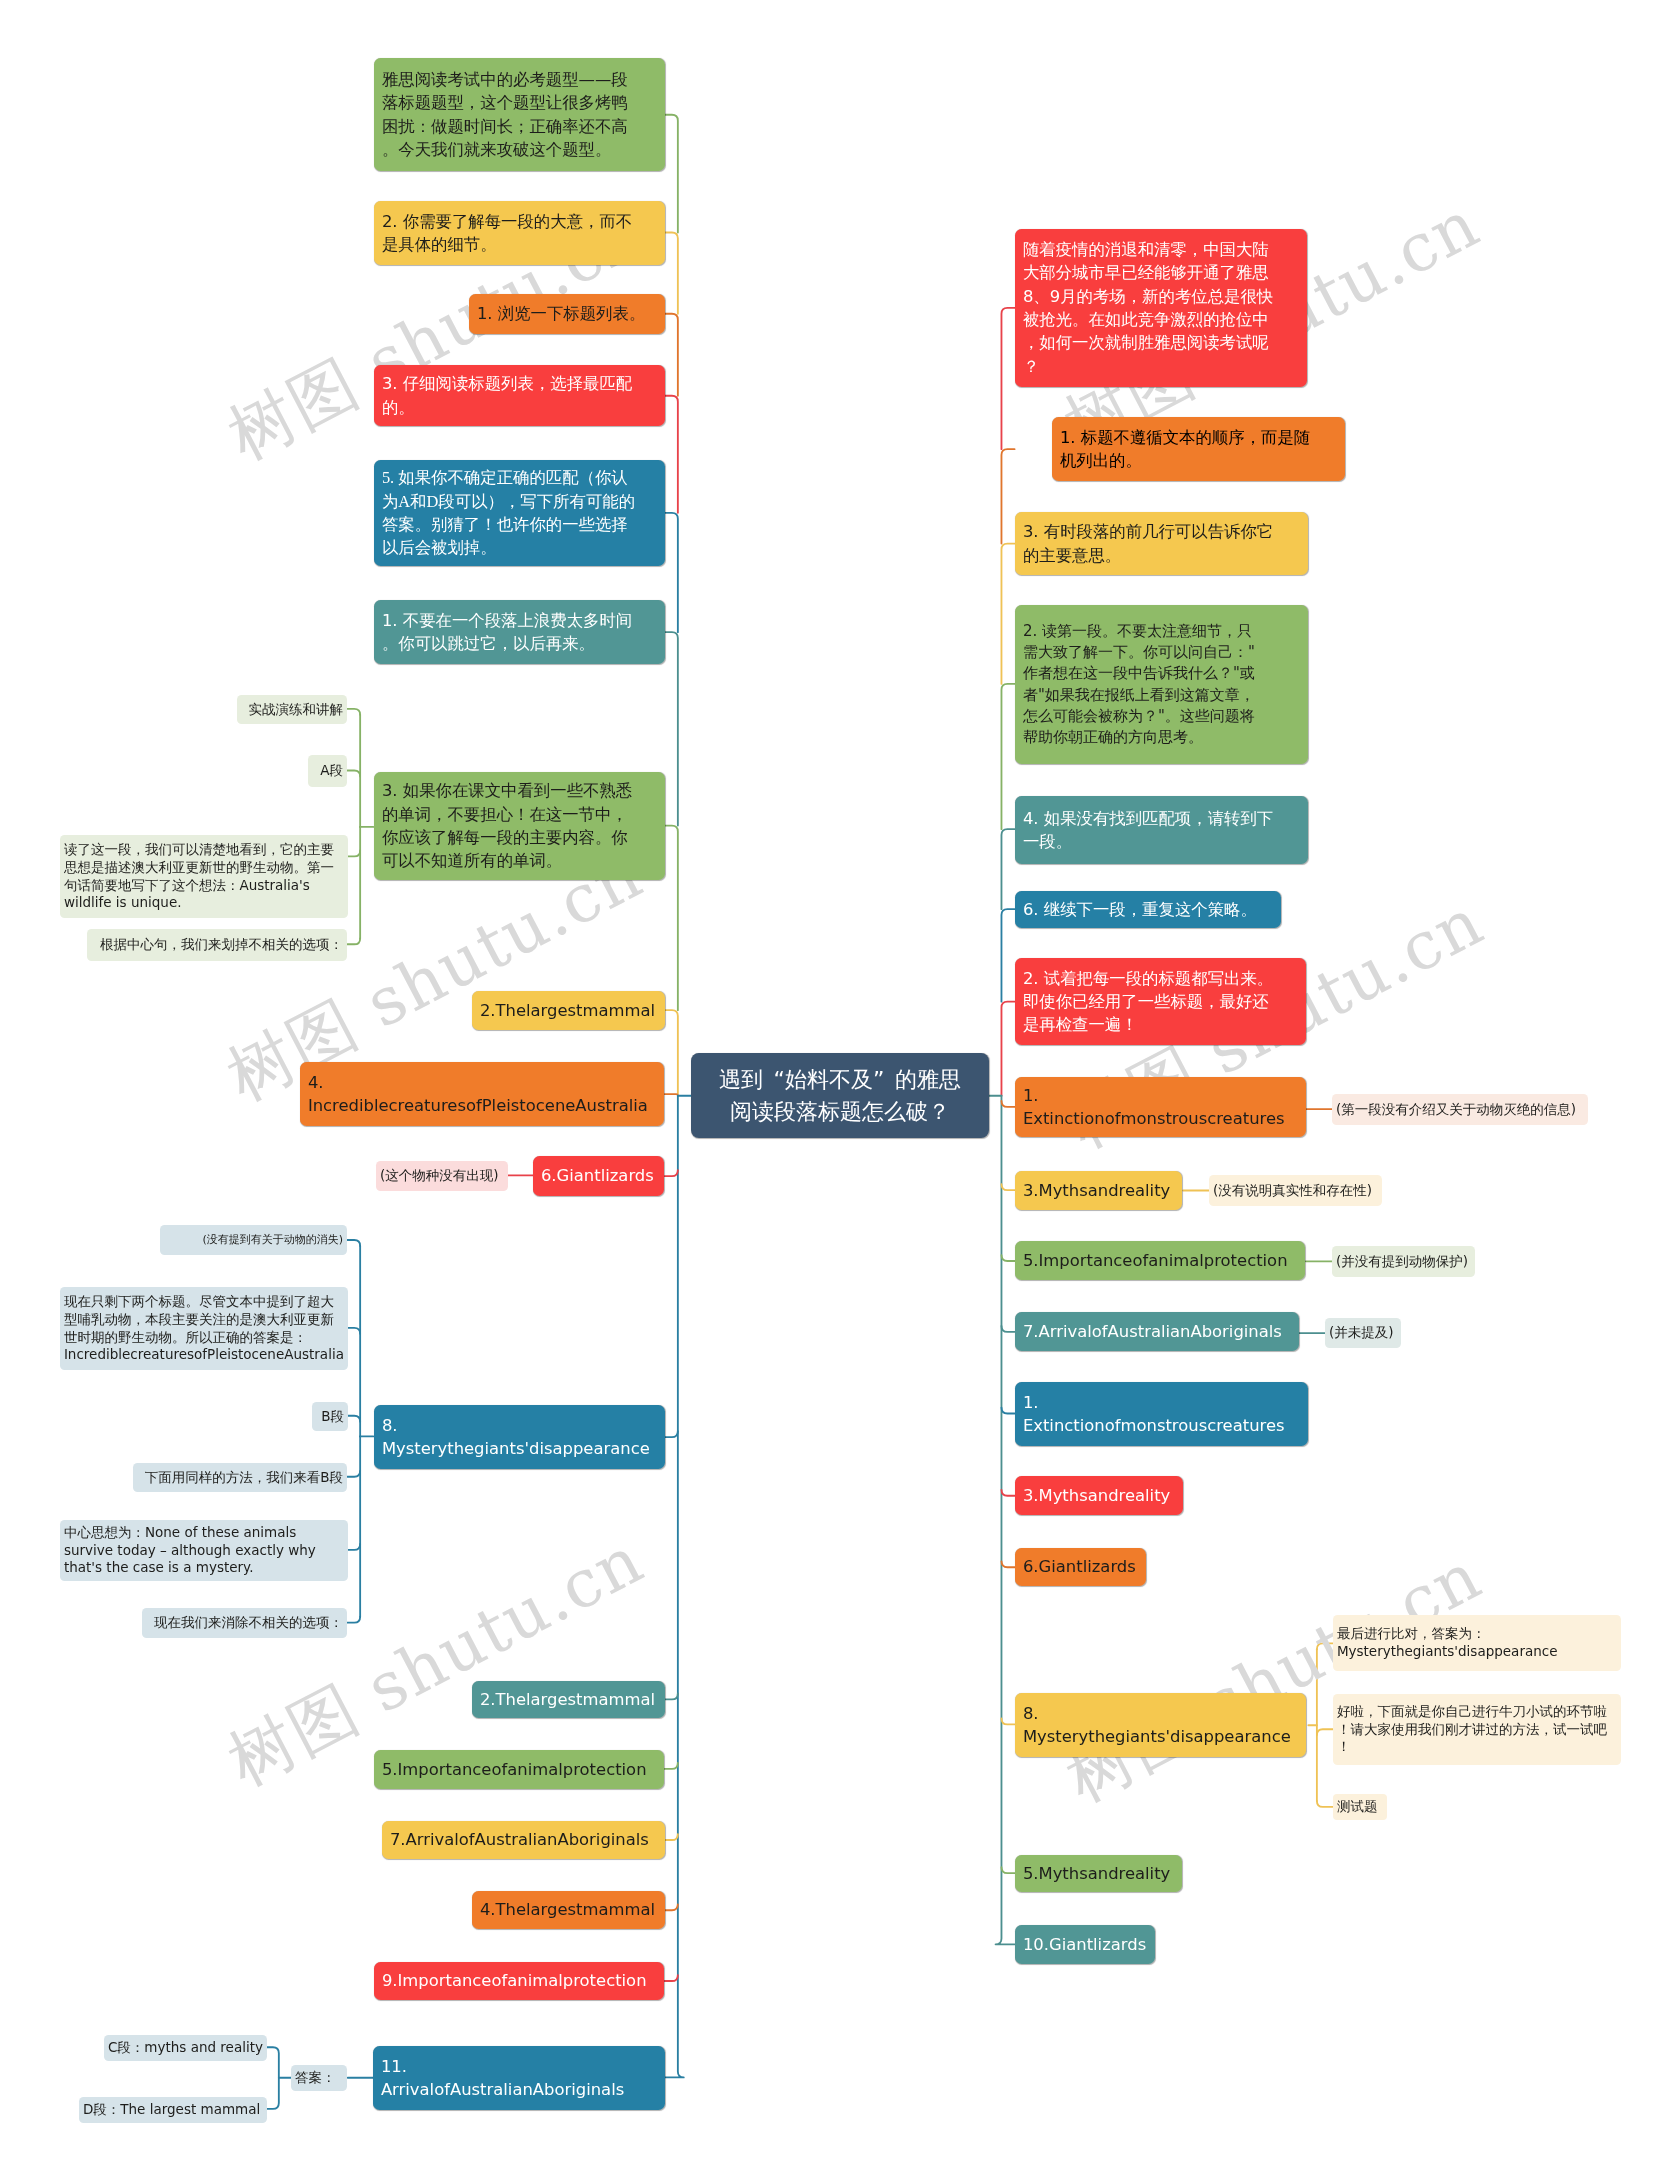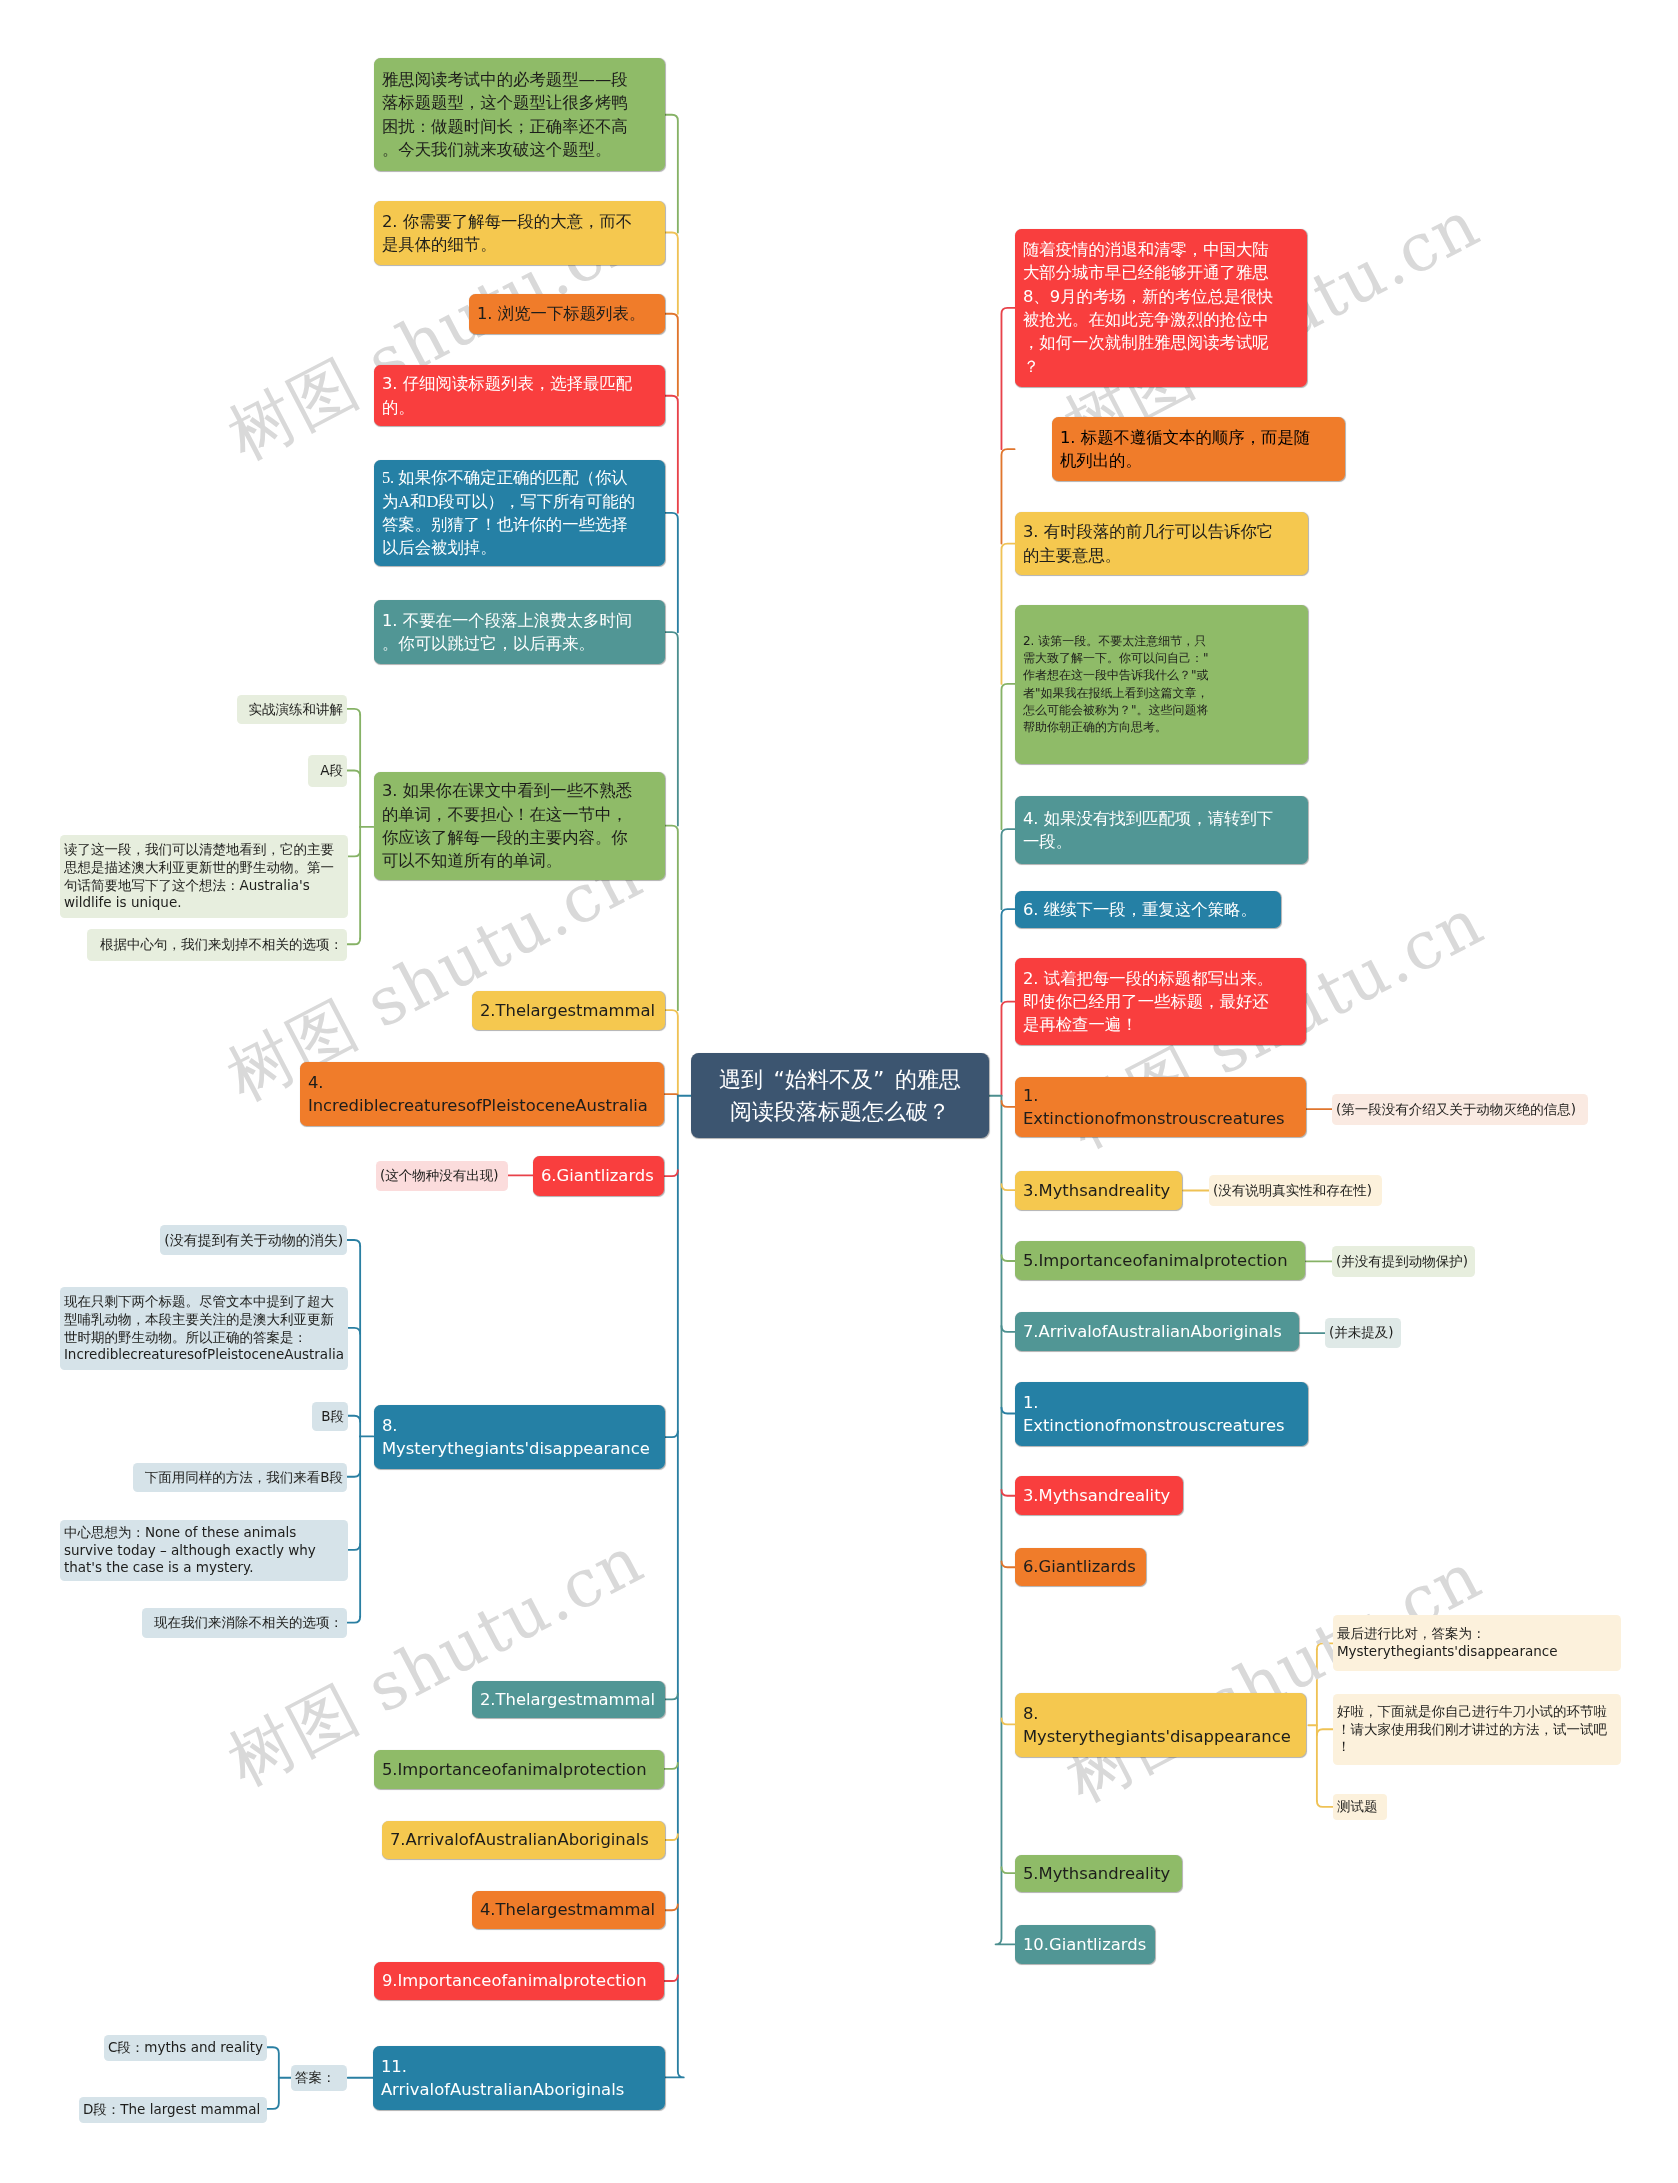--- a/index.html
+++ b/index.html
@@ -169,21 +169,21 @@
 <i class="pl">？</i></span>
     </div>
     <div class="node" style="left: 1052px; top: 417px; width: 293px; height: 64px; background: rgb(240, 124, 42); color: #000000; font-size: 16.4px; line-height: 1.42; border-radius: 6.6px; padding: 0px 7.9px;">
       <span class="tx">1. 标题不遵循文本的顺序<i class="pl">，</i>而是随
 机列出的<i class="pl">。</i></span>
     </div>
     <div class="node" style="left: 1015px; top: 512px; width: 293px; height: 63px; background: rgb(245, 200, 79); color: rgb(29, 29, 27); font-size: 16.4px; line-height: 1.42; border-radius: 6.6px; padding: 0px 7.9px;">
       <span class="tx">3. 有时段落的前几行可以告诉你它
 的主要意思<i class="pl">。</i></span>
     </div>
-    <div class="node" style="left: 1015px; top: 605px; width: 293px; height: 159px; background: rgb(143, 187, 104); color: rgb(29, 29, 27); font-size: 12px; line-height: 1.42; border-radius: 6.6px; padding: 0px 7.9px;">
+    <div class="node" style="left: 1015px; top: 605px; width: 293px; height: 159px; background: rgb(143, 187, 104); color: rgb(29, 29, 27); font-size: 15px; line-height: 1.42; border-radius: 6.6px; padding: 0px 7.9px;">
       <span class="tx">2. 读第一段<i class="pl">。</i>不要太注意细节<i class="pl">，</i>只
 需大致了解一下<i class="pl">。</i>你可以问自己<i class="pl">：</i>"
 作者想在这一段中告诉我什么<i class="pl">？</i>"或
 者"如果我在报纸上看到这篇文章<i class="pl">，</i>
 怎么可能会被称为<i class="pl">？</i>"<i class="pl">。</i>这些问题将
 帮助你朝正确的方向思考<i class="pl">。</i></span>
     </div>
     <div class="node" style="left: 1015px; top: 796px; width: 293px; height: 68px; background: rgb(81, 150, 149); color: rgb(255, 255, 255); font-size: 16.4px; line-height: 1.42; border-radius: 6.6px; padding: 0px 7.9px;">
       <span class="tx">4. 如果没有找到匹配项<i class="pl">，</i>请转到下
 一段<i class="pl">。</i></span>
@@ -241,21 +241,21 @@
     </div>
     <div class="node pale" style="left: 60px; top: 815px; width: 288px; height: 83px; background: rgb(231, 238, 222); color: rgb(29, 29, 27); font-size: 13.5px; line-height: 1.3; border-radius: 4.6px; padding: 0px 3.9px; margin-top: 20px;">
       <span class="tx">读了这一段<i class="pl">，</i>我们可以清楚地看到<i class="pl">，</i>它的主要
 思想是描述澳大利亚更新世的野生动物<i class="pl">。</i>第一
 句话简要地写下了这个想法<i class="pl">：</i>Australia's
 wildlife is unique.</span>
     </div>
     <div class="node pale" style="left: 87px; top: 929px; width: 260px; height: 31.5px; background: rgb(231, 238, 222); color: rgb(29, 29, 27); font-size: 13.5px; line-height: 1.3; border-radius: 4.6px; padding: 0px 3.9px; justify-content: flex-end;">
       <span class="tx">根据中心句<i class="pl">，</i>我们来划掉不相关的选项<i class="pl">：</i></span>
     </div>
-    <div class="node pale" style="left: 160px; top: 1225px; width: 187px; height: 30px; background: rgb(214, 227, 233); color: rgb(29, 29, 27); font-size: 14px; line-height: 1.3; border-radius: 4.6px; padding: 0px 3.9px; justify-content: flex-end;">
+    <div class="node pale" style="left: 160px; top: 1225px; width: 187px; height: 30px; background: rgb(214, 227, 233); color: rgb(29, 29, 27); font-size: 11px; line-height: 1.3; border-radius: 4.6px; padding: 0px 3.9px; justify-content: flex-end;">
       <span class="tx">(没有提到有关于动物的消失)</span>
     </div>
     <div class="node pale" style="left: 60px; top: 1287px; width: 288px; height: 83px; background: rgb(214, 227, 233); color: rgb(29, 29, 27); font-size: 13.5px; line-height: 1.3; border-radius: 4.6px; padding: 0px 3.9px;">
       <span class="tx">现在只剩下两个标题<i class="pl">。</i>尽管文本中提到了超大
 型哺乳动物<i class="pl">，</i>本段主要关注的是澳大利亚更新
 世时期的野生动物<i class="pl">。</i>所以正确的答案是<i class="pl">：</i>
 IncrediblecreaturesofPleistoceneAustralia</span>
     </div>
     <div class="node pale" style="left: 312px; top: 1402px; width: 36px; height: 29px; background: rgb(214, 227, 233); color: rgb(29, 29, 27); font-size: 13.5px; line-height: 1.3; border-radius: 4.6px; padding: 0px 3.9px; justify-content: flex-end;">
       <span class="tx">B段</span>

